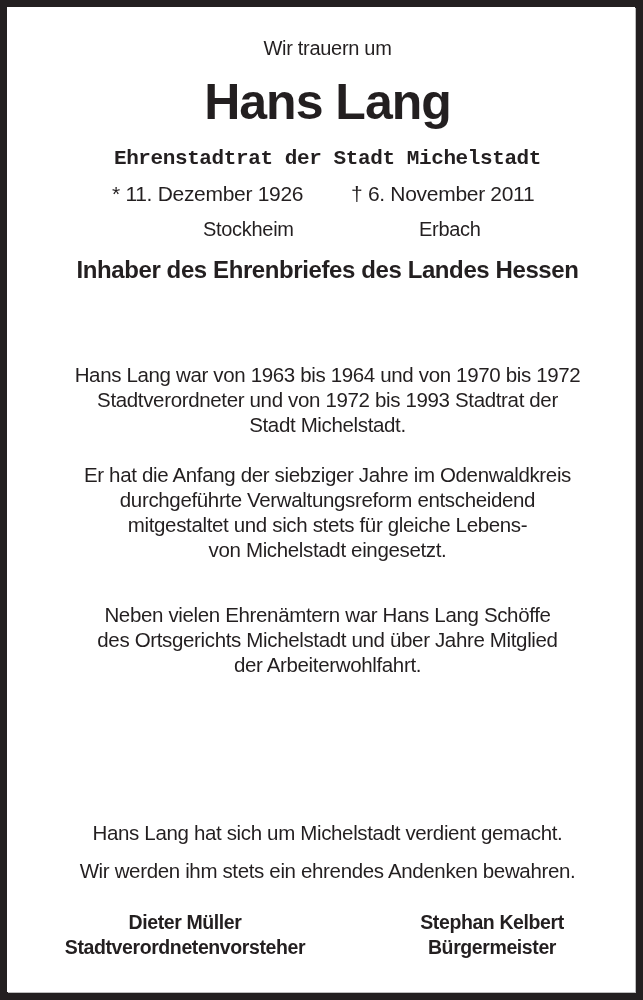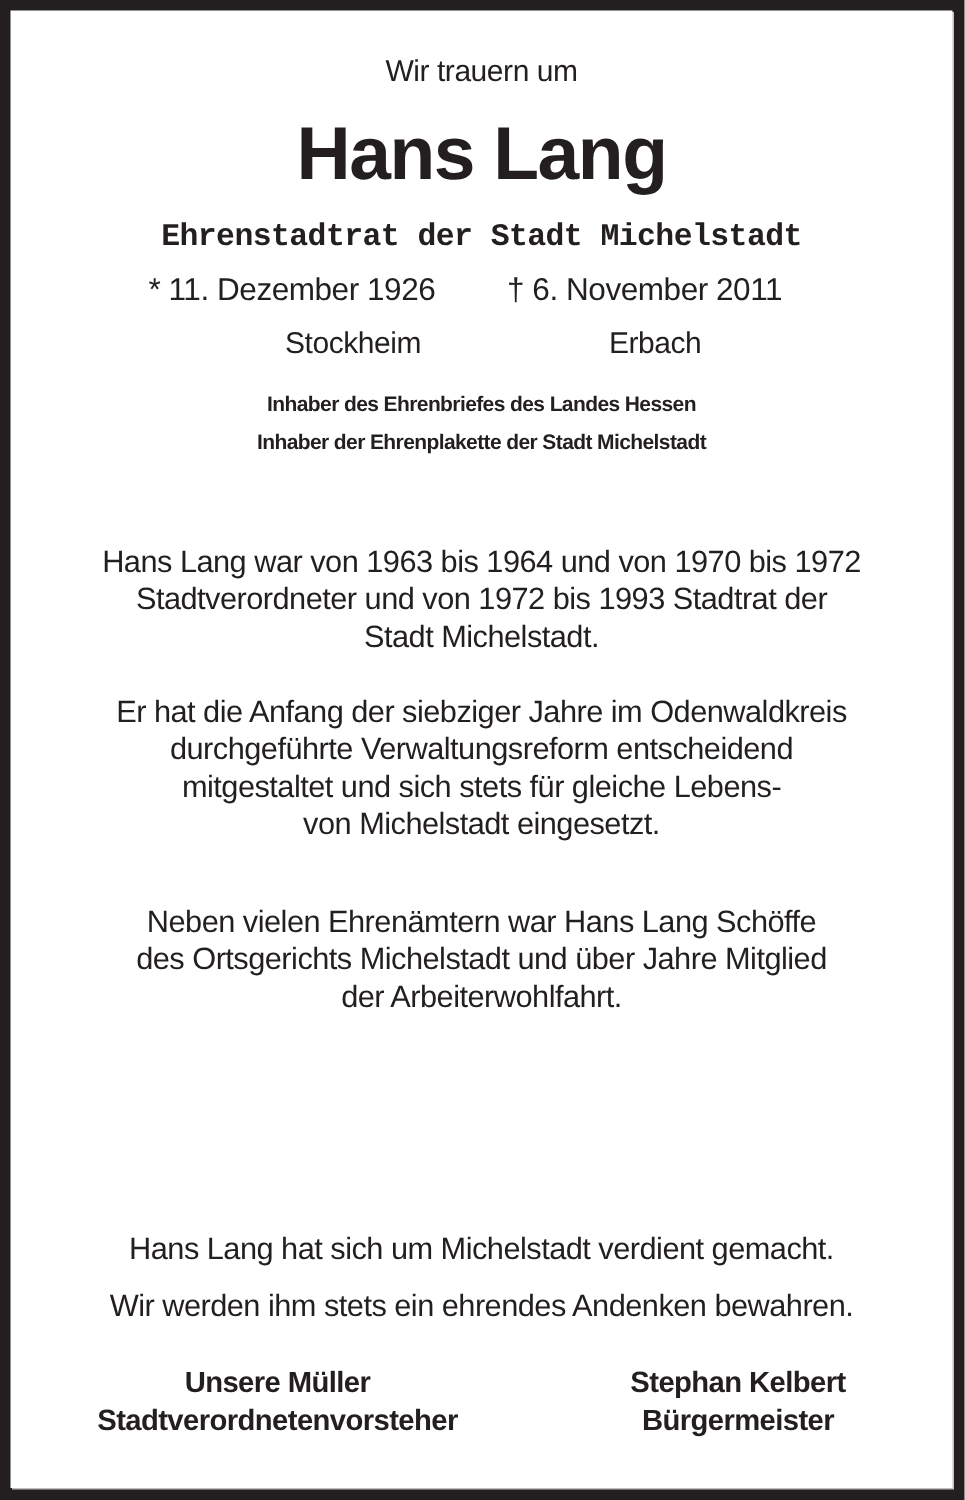--- a/index.html
+++ b/index.html
@@ -11,33 +11,33 @@
     font-family: "Liberation Sans", sans-serif;
     color: #231f20;
   }
   .card {
     position: absolute;
     left: 7px; top: 7px;
     width: 628px; height: 985px;
     background: #ffffff;
     box-shadow: 1px 1px 0 #bdbdbd;
   }
-  .abs { position: absolute; left: 0; right: 0; text-align: center; white-space: nowrap; }
+  .abs { position: absolute; left: 13px; right: 0; text-align: center; white-space: nowrap; }
   .intro { top: 30px; font-size: 20px; letter-spacing: -0.3px; }
   .name { top: 66px; font-size: 50px; font-weight: bold; letter-spacing: -1px; }
   .title { top: 140px; font-size: 21px; font-weight: bold; letter-spacing: -0.4px; font-family: Liberation Mono, monospace; }
   .dates { top: 175px; font-size: 21px; letter-spacing: -0.3px; }
   .dates span { position: absolute; }
   .birth { left: 92px; }
   .death { left: 331px; }
   .places { top: 211px; font-size: 20px; letter-spacing: -0.3px; }
   .places span { position: absolute; }
   .bplace { left: 165px; margin-left: 18px; }
   .dplace { left: 399px; }
-  .honors { top: 250px; font-size: 14px; font-weight: bold; line-height: 25px; letter-spacing: -0.4px; }
+  .honors { top: 250px; font-size: 24px; font-weight: bold; line-height: 25px; letter-spacing: -0.4px; }
   .honors div { white-space: nowrap; }
   .para { font-size: 20.5px; line-height: 25px; letter-spacing: -0.35px; }
   .para div { white-space: nowrap; }
   .p1 { top: 355px; }
   .p2 { top: 455px; }
   .p3 { top: 595px; }
   .p4 { top: 683px; }
   .p5 { top: 748px; }
   .p6 { top: 813px; }
   .p7 { top: 851px; }
@@ -57,21 +57,20 @@
     <span class="birth">* 11. Dezember 1926</span>
     <span class="death">† 6. November 2011</span>
   </div>
   <div class="abs places">
     <span class="bplace">Stockheim</span>
     <span class="dplace">Erbach</span>
   </div>
 
   <div class="abs honors">
     <div>Inhaber des Ehrenbriefes des Landes Hessen</div>
-    <div>Inhaber der Ehrenplakette der Stadt Michelstadt</div>
   </div>
 
   <div class="abs para p1">
     <div>Hans Lang war von 1963 bis 1964 und von 1970 bis 1972</div>
     <div>Stadtverordneter und von 1972 bis 1993 Stadtrat der</div>
     <div>Stadt Michelstadt.</div>
   </div>
 
   <div class="abs para p2">
     <div>Er hat die Anfang der siebziger Jahre im Odenwaldkreis</div>
@@ -90,20 +89,20 @@
 
   <div class="abs para p6">
     <div>Hans Lang hat sich um Michelstadt verdient gemacht.</div>
   </div>
 
   <div class="abs para p7">
     <div>Wir werden ihm stets ein ehrendes Andenken bewahren.</div>
   </div>
 
   <div class="sig sig-left">
-    <div>Unsere Müller</div>
+    <div>Dieter Müller</div>
     <div>Stadtverordnetenvorsteher</div>
   </div>
   <div class="sig sig-right">
     <div>Stephan Kelbert</div>
     <div>Bürgermeister</div>
   </div>
 </div>
 
 </body></html>

